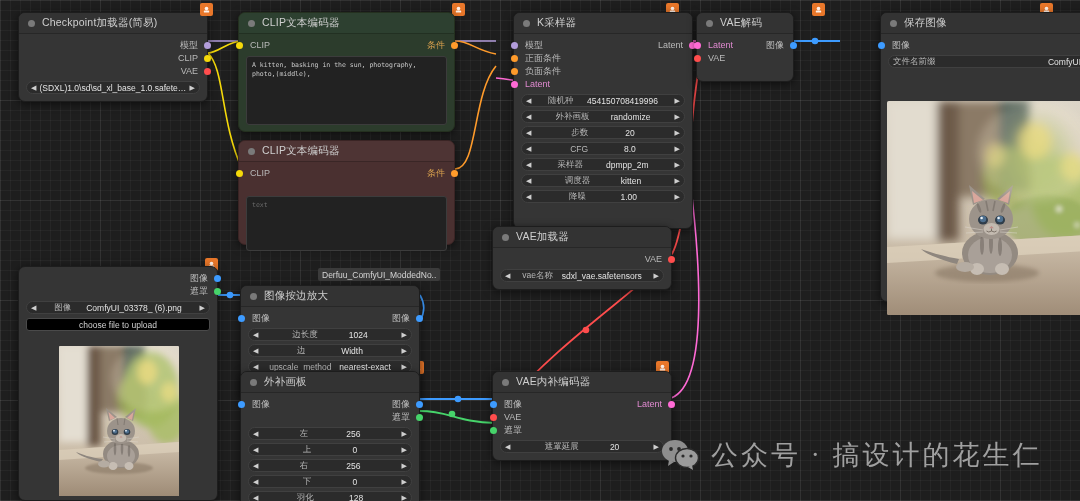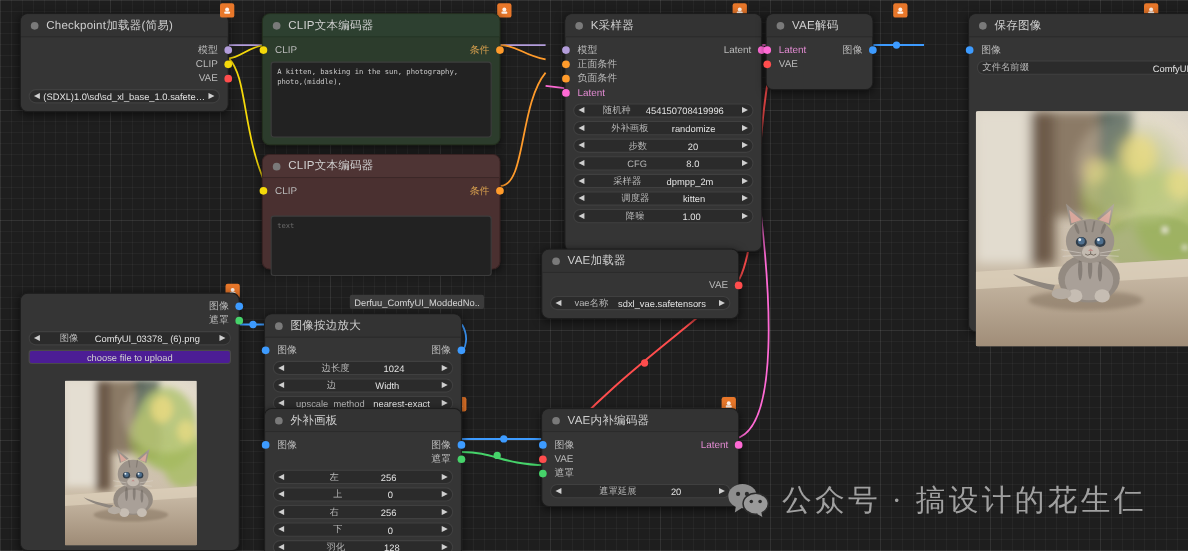--- a/index.html
+++ b/index.html
@@ -64,21 +64,21 @@
     padding:0 4px; font-size:8.5px; color:#cacaca;
   }
   .widget .wname { color:#b6b6b6; white-space:nowrap; overflow:hidden; }
   .widget .wval { color:#e3e3e3; white-space:nowrap; }
   .arrow { color:#cfcfcf; font-size:7px; line-height:1; flex:0 0 auto; }
   .arrow.l { margin-right:3px; }
   .arrow.r { margin-left:3px; }
 
   .btn-wide {
     margin:4px 7px 0; height:13px; border-radius:3px;
-    background:#4c1d95; border:1px solid #4a4a4a;
+    background:#000000; border:1px solid #4a4a4a;
     display:flex; align-items:center; justify-content:center;
     font-size:8.5px; color:#d2d2d2;
   }
 
   .textarea {
     margin:4px 7px 0; border-radius:3px;
     background:#222; border:1px solid #3c3c3c;
     font-family:"DejaVu Sans Mono", monospace;
     font-size:6.5px; color:#c9c9c9; padding:4px 5px;
     line-height:1.35; overflow:hidden; word-break:break-word;

